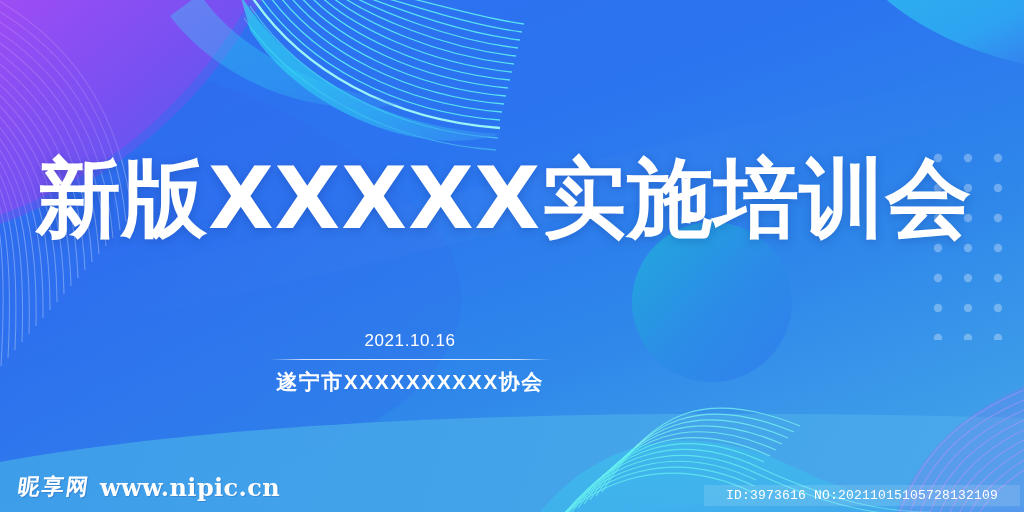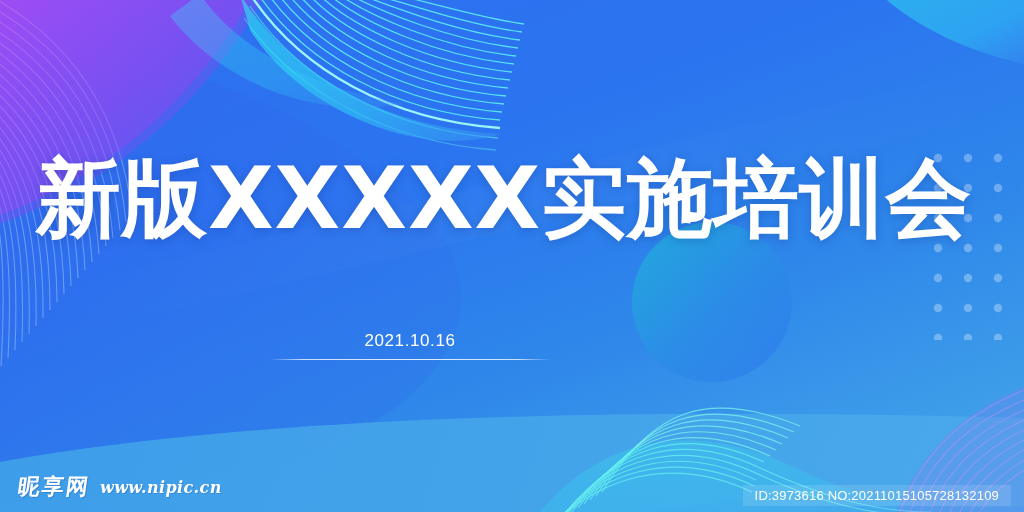--- a/index.html
+++ b/index.html
@@ -27,28 +27,28 @@
     background:linear-gradient(90deg,rgba(255,255,255,0) 0%,rgba(255,255,255,.75) 12%,rgba(255,255,255,.85) 50%,rgba(255,255,255,.75) 88%,rgba(255,255,255,0) 100%);}
   #organizer{margin-top:9px;color:#ffffff;font-size:21px;line-height:26px;font-weight:700;letter-spacing:1.5px;}
 
   
   #watermark{position:absolute;left:18px;bottom:10px;display:flex;align-items:center;gap:10px;}
   #wm-logo{
     color:#ffffff;font-size:22px;font-weight:700;letter-spacing:2px;
     font-family:"DejaVu Sans","Liberation Sans",sans-serif;
     transform:skewX(-8deg);text-shadow:1px 1px 0 rgba(40,90,170,.35);
   }
-  #wm-url{color:#ffffff;font-size:16px;font-style:italic;font-weight:700;letter-spacing:.4px;
+  #wm-url{color:#ffffff;font-size:24px;font-weight:700;letter-spacing:.4px;
     font-family:"DejaVu Serif","Liberation Serif",serif;text-shadow:1px 1px 0 rgba(40,90,170,.3);}
   #id-strip{
-    position:absolute;right:13px;bottom:6px;
+    position:absolute;right:4px;bottom:6px;
     background:rgba(255,255,255,.13);
     color:#ffffff;font-size:13px;letter-spacing:.2px;
-    padding:3px 12px;white-space:nowrap;
-    font-family:Liberation Sans, sans-serif;
+    padding:3px 22px;white-space:nowrap;
+    font-family:Liberation Mono, monospace;
   }
 </style>
 </head>
 <body>
 
 <div id="poster">
 
   <svg class="layer" viewBox="0 0 1024 512" preserveAspectRatio="none">
     <defs>
       <linearGradient id="gPurple" x1="0" y1="0" x2="1" y2="1">
@@ -185,20 +185,21 @@
     <path d="M0,300 L1024,60 L1024,110 L0,350 Z" fill="url(#gFade)" opacity="0.06"></path>
   </svg>
 
   <div id="title-block">
     <div id="main-title">新版XXXXX实施培训会</div>
   </div>
 
   <div id="sub-block">
     <div id="event-date">2021.10.16</div>
     <div id="divider"></div>
+    <div id="organizer">遂宁市XXXXXXXXXX协会</div>
   </div>
 
   <div id="watermark">
     <span id="wm-logo">昵享网</span>
     <span id="wm-url">www.nipic.cn</span>
   </div>
 
   <div id="id-strip">ID:3973616 NO:20211015105728132109</div>
 
 </div>

